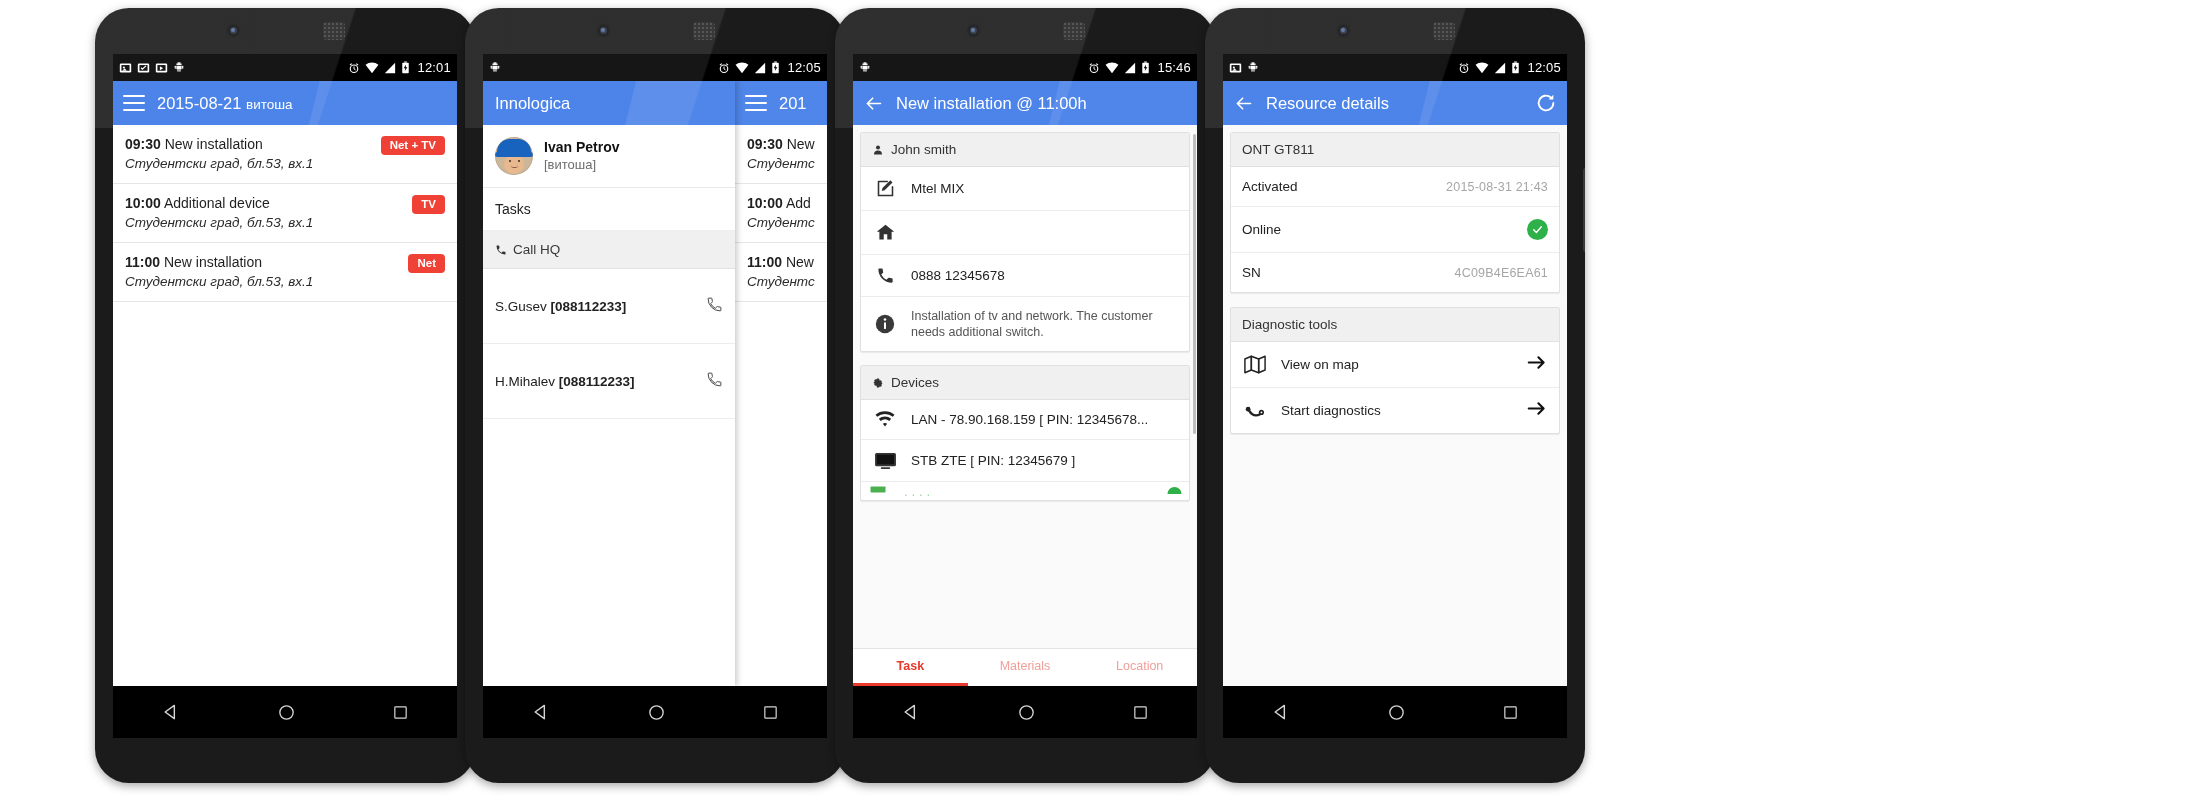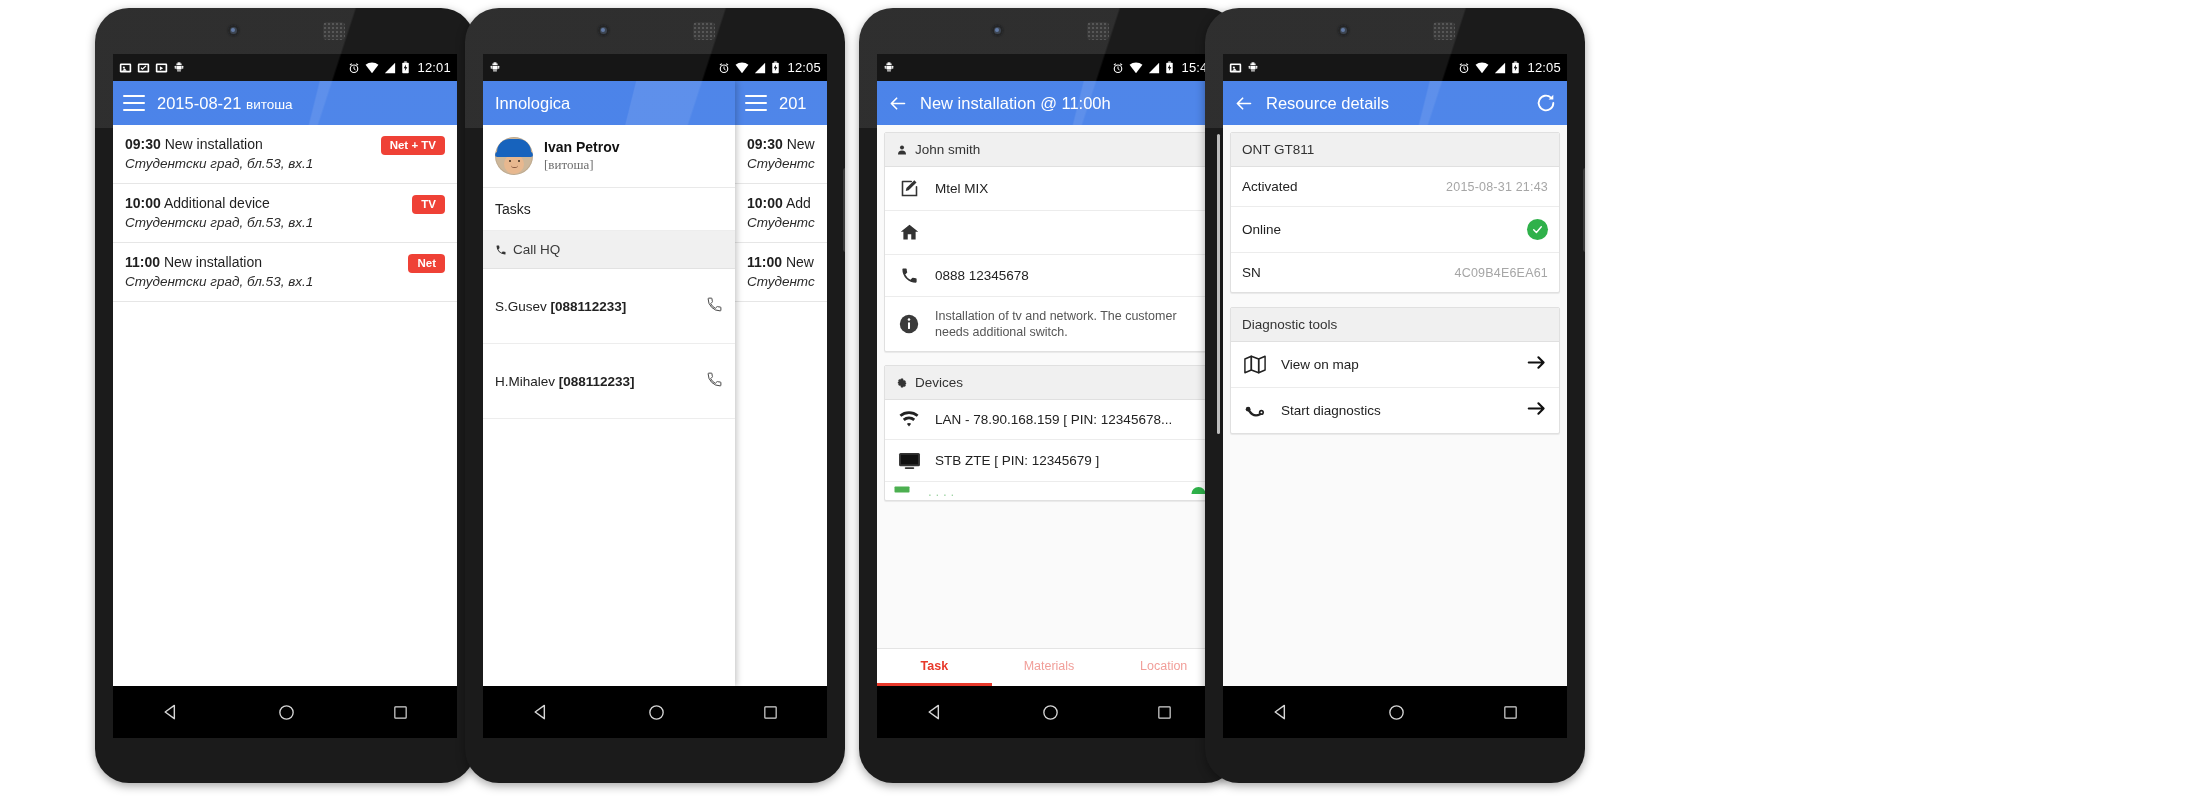--- a/index.html
+++ b/index.html
@@ -104,21 +104,21 @@
   .avatar { width:38px; height:38px; border-radius:50%; overflow:hidden; flex:0 0 38px;
             background:#cdb79a; position:relative; box-shadow: inset 0 0 0 1px rgba(0,0,0,.08); }
   .avatar .hat { position:absolute; left:2px; top:2px; width:34px; height:15px;
                  background:#1763bd; border-radius:17px 17px 3px 3px; }
   .avatar .brim{ position:absolute; left:0px; top:15px; width:38px; height:5px; background:#1763bd; border-radius:3px;}
   .avatar .face{ position:absolute; left:9px; top:17px; width:20px; height:20px; border-radius:50%; background:#e8b88f; }
   .avatar .eyeL,.avatar .eyeR{ position:absolute; top:23px; width:2px;height:2px;background:#3a2a1c;border-radius:50%;}
   .avatar .eyeL{left:14px;} .avatar .eyeR{left:23px;}
   .avatar .mouth{ position:absolute; left:16px; top:28px; width:7px;height:3px;border-bottom:1.5px solid #8a5b42;border-radius:0 0 6px 6px;}
   .profile .pname { font-size:14px; font-weight:700; color:#111; line-height:17px; }
-  .profile .psub { font-size:13px; color:#6d6d6d; line-height:18px;font-family:Liberation Serif, serif; }
+  .profile .psub { font-size:13px; color:#6d6d6d; line-height:18px; }
   .d-item { padding: 13px 12px; font-size:14px; color:#222; border-bottom:1px solid #ededed; }
   .d-section { padding: 11px 12px; font-size:13.5px; color:#3a3a3a; background:#f0f0f0; border-bottom:1px solid #e2e2e2;
                display:flex; align-items:center; gap:6px; }
   .d-contact { padding: 27px 12px; font-size:13.5px; color:#222; border-bottom:1px solid #ededed;
                display:flex; align-items:center; }
   .d-contact b { font-weight:700; }
   .d-contact .call { margin-left:auto; }
   .scrim { position:absolute; left:252px; top:27px; right:0; bottom:0; background:rgba(0,0,0,0); z-index:2; }
 
   
@@ -379,21 +379,21 @@
         </svg>
       <svg class="key" width="19" height="19" viewBox="0 0 24 24">
           <circle cx="12" cy="12" r="8.4" fill="none" stroke="#e8e8e8" stroke-width="1.7"></circle>
         </svg>
       <svg class="key" width="17" height="17" viewBox="0 0 24 24">
           <rect x="4" y="4" width="16" height="16" rx="1" fill="none" stroke="#e8e8e8" stroke-width="1.7"></rect>
         </svg>
     </div>
   </div>
 
-  <div class="phone" style="left:859px; top:8px;">
+  <div class="phone" style="left:835px; top:8px;">
     <div class="bezel-top">
       <div class="cam">
           <i></i>
         </div>
       <div class="speaker"></div>
     </div>
     <div class="sidebtn"></div>
 
     <div class="screen" style="background:#fafafa;">
       <div class="statusbar">

